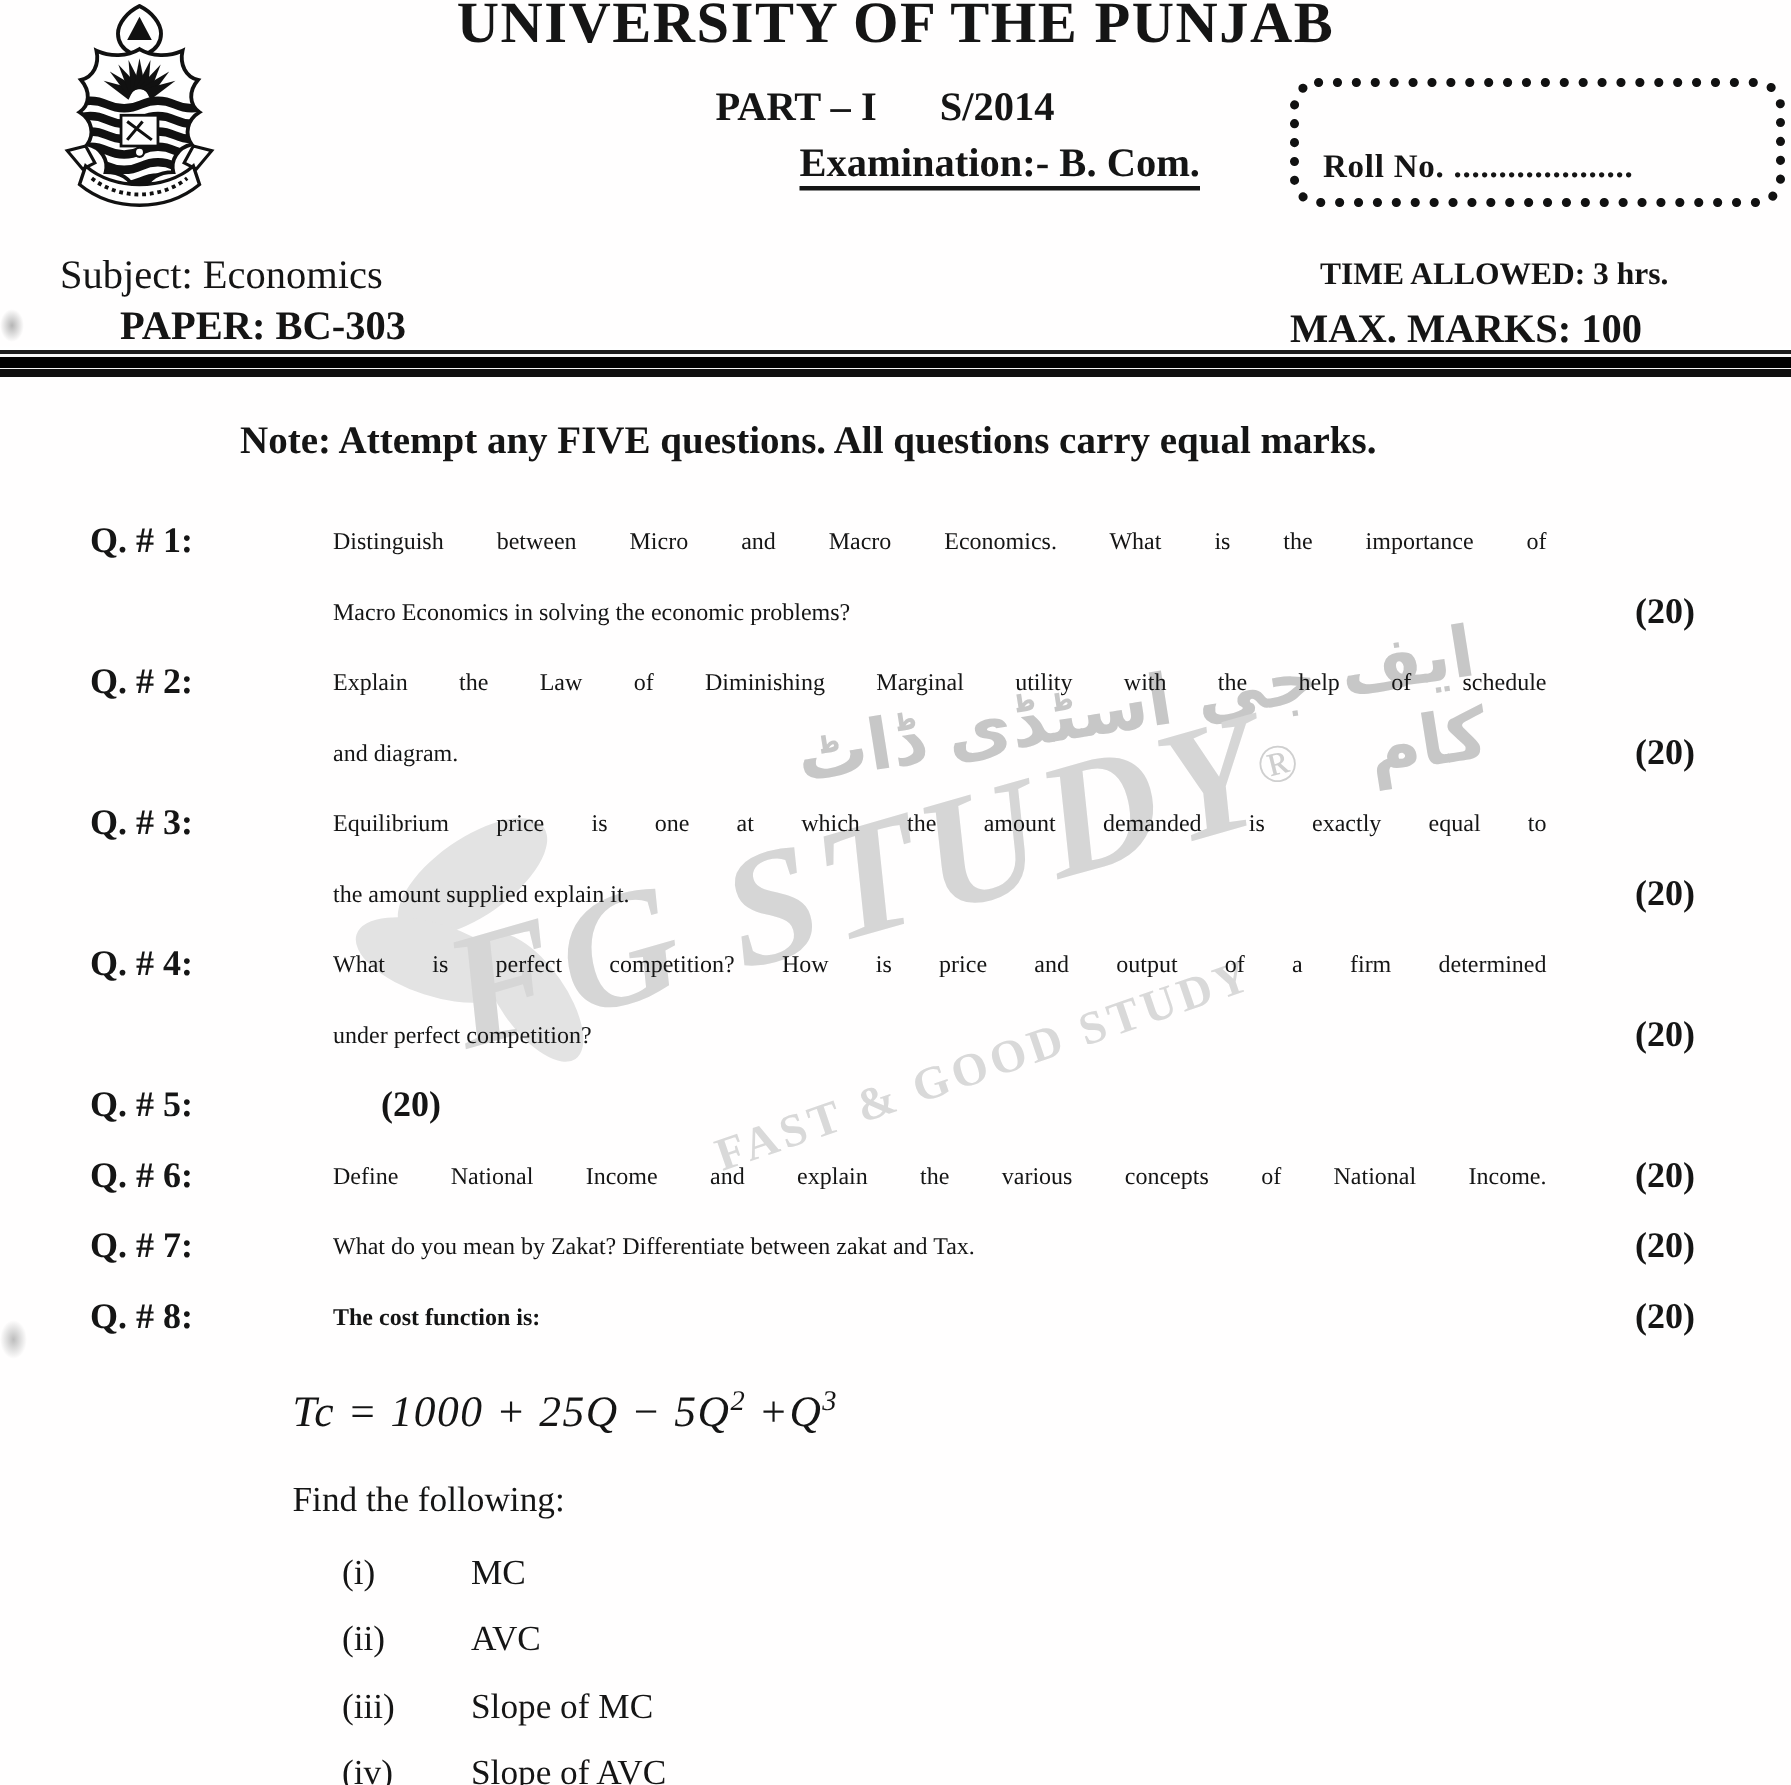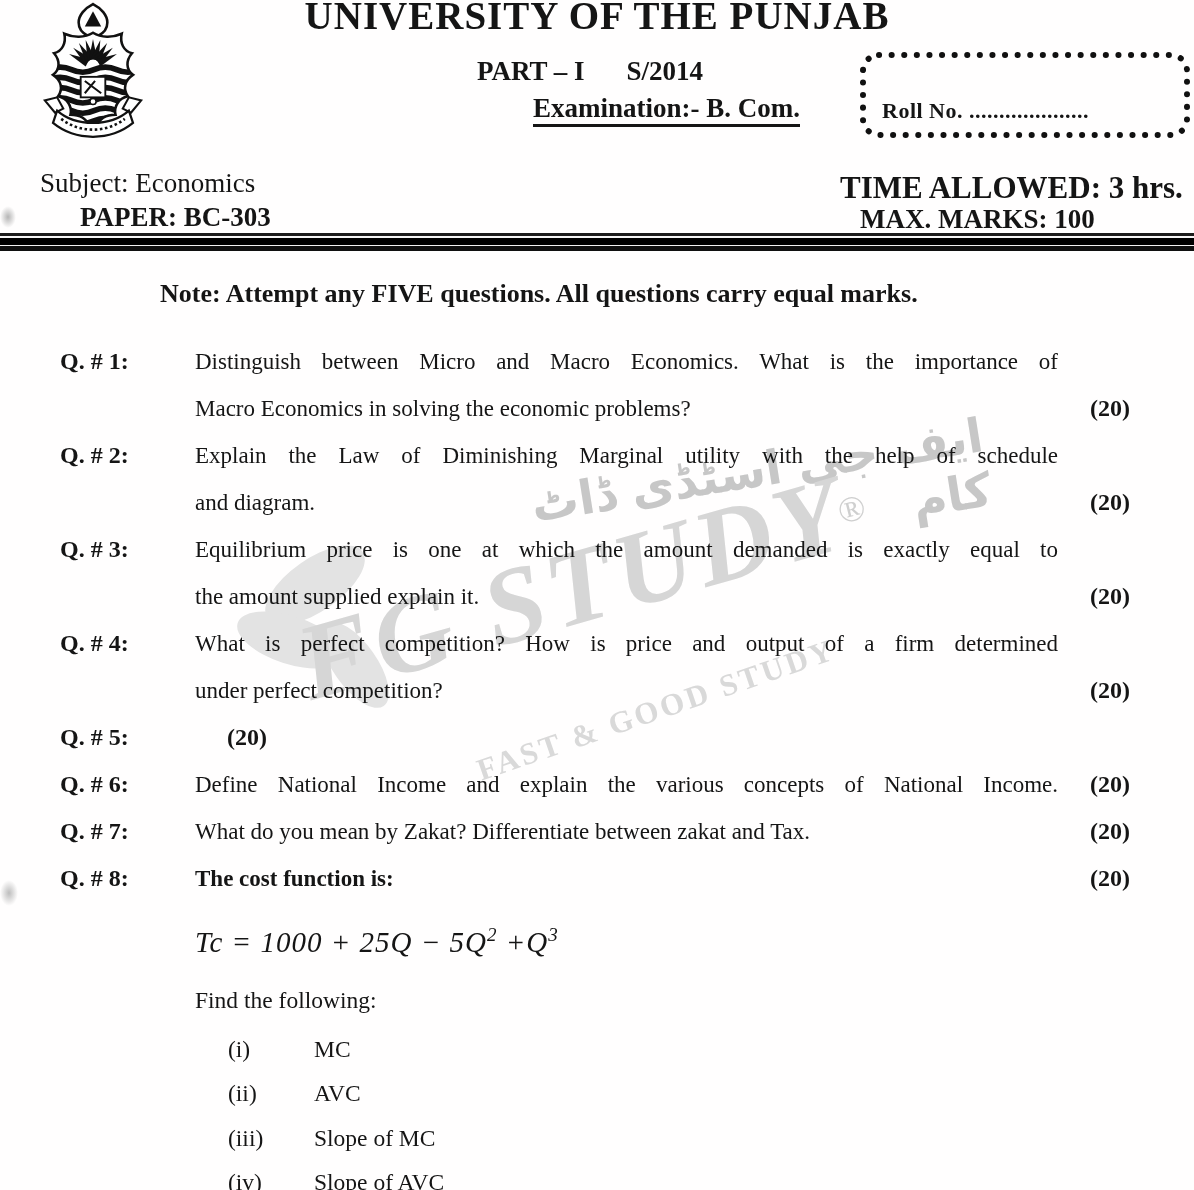--- a/index.html
+++ b/index.html
@@ -26,21 +26,21 @@
   }
   .exam-line span { border-bottom:3px solid #151515; padding-bottom:1px; }
   .roll-box { position:absolute; left:858px; top:50px; width:334px; height:90px; }
   .roll-box svg { position:absolute; top:0; left:0; }
   .roll-label {
     position:absolute; left:24px; bottom:16px;
     font-size:22px; font-weight:bold; letter-spacing:0.5px;
   }
   .subject   { position:absolute; left:40px;  top:168px; font-size:27px; font-weight:normal; }
   .paper     { position:absolute; left:40px;  top:202px; font-size:27px; font-weight:bold;margin-left:40px; }
-  .time      { position:absolute; left:840px; top:170px; font-size:31px; font-weight:bold; }
+  .time      { position:absolute; left:880px; top:170px; font-size:21px; font-weight:bold; }
   .maxmarks  { position:absolute; left:860px; top:204px; font-size:27px; font-weight:bold; }
   .rule {
     position:absolute; top:231px; left:0; width:100%; height:22px;
     background:linear-gradient(to bottom,
       #ffffff 0 2px, #1c1c1c 2px 5px, #f6f6f6 5px 7px,
       #000000 7px 14px, #f2f2f2 14px 15px, #101010 15px 20px, #ffffff 20px 22px);
   }
   
   .note { position:absolute; top:279px; left:160px; font-size:26px; font-weight:bold; }
   
@@ -56,26 +56,26 @@
     font-weight:bold; color:#d6d6d6; transform:rotate(-16deg); letter-spacing:5px;
     font-family:"Liberation Serif", serif;
   }
   .wm-reg   { position:absolute; top:58px; left:608px; font-size:36px; color:#cfcfcf; transform:rotate(-14deg); }
   .wm-tag   {
     position:absolute; top:262px; left:238px; font-size:31px; font-weight:bold;
     color:#d9d9d9; transform:rotate(-19deg); letter-spacing:3px;
   }
   
   .questions { position:absolute; top:338px; left:60px; width:1070px; }
-  .qrow { display:flex; align-items:flex-start; }
+  .qrow { display:flex; align-items:flex-start;gap:27px; }
   .qlabel {
     width:135px; flex:0 0 135px; font-weight:bold; font-size:24px;
     line-height:47px; align-self:flex-start;
   }
-  .qtext { flex:1 1 auto; font-size:23px; line-height:47px; }
+  .qtext { flex:1 1 auto; font-size:16px; line-height:47px; }
   .jline { text-align:justify; text-align-last:justify; }
   .lline { text-align:left; }
   .boldline { font-weight:bold; }
   .qmarks {
     width:72px; flex:0 0 72px; text-align:right; font-weight:bold;
     font-size:24px; line-height:47px; align-self:flex-end;
   }
   .formula { margin:12px 0 0 135px; font-size:29px; font-style:italic; line-height:42px; letter-spacing:1px; }
   .formula sup { font-size:19px; font-style:italic; }
   .find  { margin:22px 0 0 135px; font-size:23.5px; line-height:30px; }

